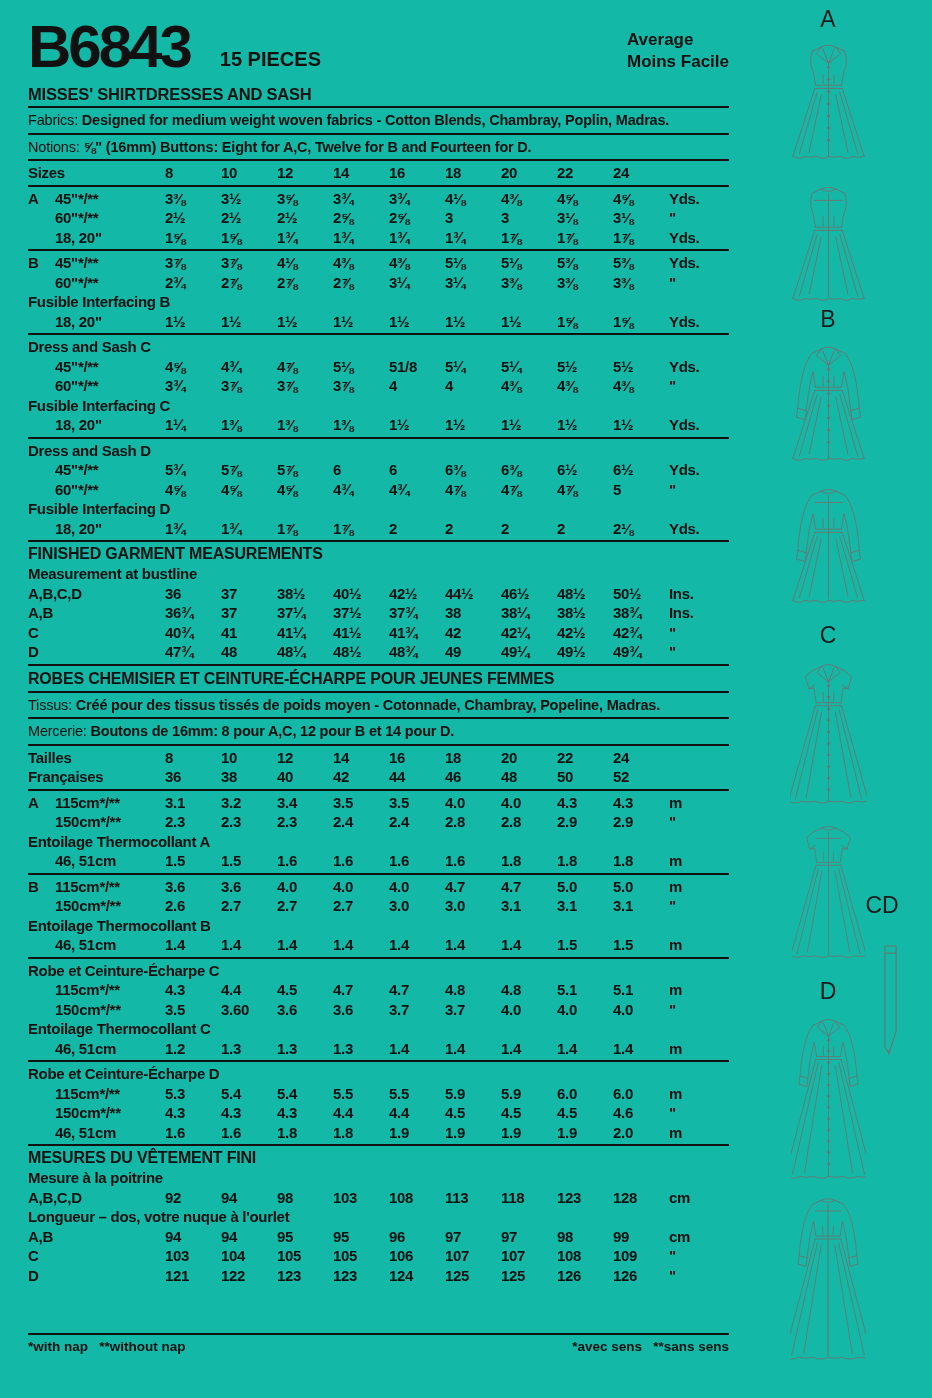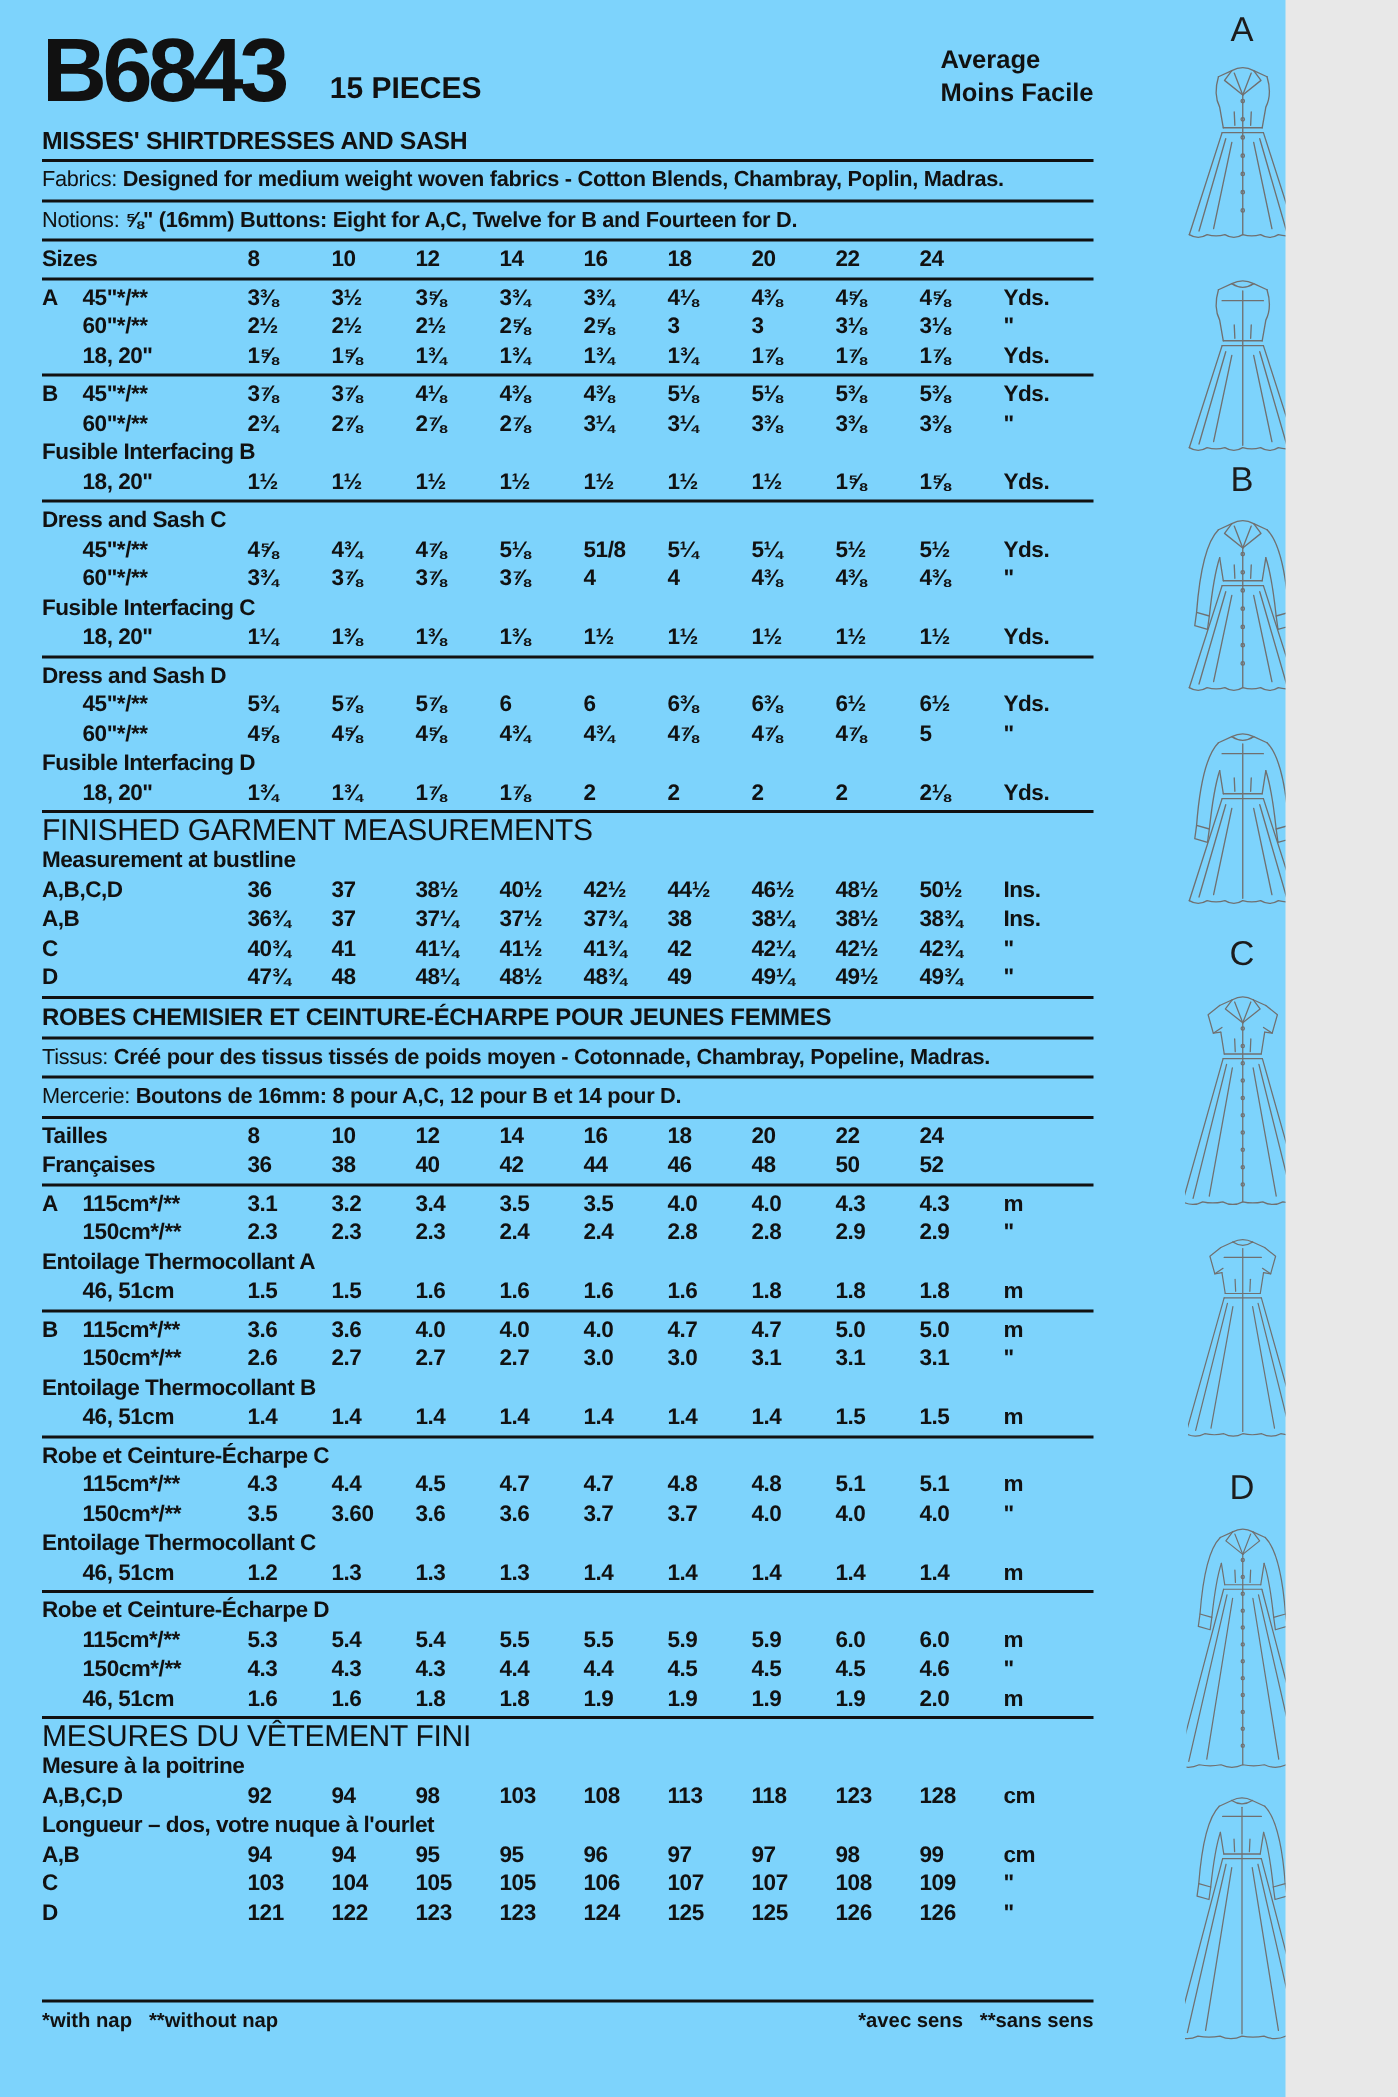--- a/index.html
+++ b/index.html
@@ -1,38 +1,38 @@
 <!DOCTYPE html>
 <html><head>
 <meta charset="utf-8">
 <style>
   html,body{margin:0;padding:0;background:#e8e8e8;}
-  .page{position:relative;width:824px;height:1398px;background:#7dd3fc;overflow:hidden;
-        font-family:"Liberation Sans",sans-serif;color:#111;padding-left:33px;}
+  .page{position:relative;width:932px;height:1398px;background:#14b8a6;overflow:hidden;
+        font-family:"Liberation Sans",sans-serif;color:#111;}
   .main{position:absolute;left:28px;top:0;width:701px;}
   
   .hdr{position:relative;display:flex;align-items:flex-end;margin-top:14px;height:60px;}
   .code{font-size:60px;font-weight:800;letter-spacing:-3px;line-height:0.88;}
   .pieces{font-size:20px;font-weight:700;margin-left:30px;padding-bottom:3px;}
   .diff{position:absolute;right:0;bottom:1px;font-size:17px;font-weight:800;line-height:1.3;}
   .title{font-size:16.5px;font-weight:800;margin-top:11px;line-height:19px;letter-spacing:-0.2px;}
   
   .hrule{border-top:2.2px solid #111;margin:2px 0 2px 0;}
   
   .infoline{line-height:20.5px;font-size:14.5px;font-weight:600;letter-spacing:-0.2px;white-space:nowrap;}
   .il-label{font-weight:400;margin-top:25px;}
   
   .row{display:grid;grid-template-columns:27px 110px repeat(9,56px) 1fr;
        line-height:19.5px;font-size:15px;font-weight:700;letter-spacing:-0.3px;white-space:nowrap;align-items:baseline;}
   .lc{grid-column:auto;}
   .span2{grid-column:1/3;}
   .val{text-align:left;}
   .unit{text-align:left;}
   .head,.subhead{line-height:19.5px;font-size:15px;font-weight:800;letter-spacing:-0.3px;}
-  .bighead{line-height:20px;font-size:20px;font-weight:400;letter-spacing:-0.2px;}
+  .bighead{line-height:20px;font-size:16px;font-weight:700;letter-spacing:-0.2px;}
   .frtitle{line-height:21px;font-size:16px;font-weight:800;letter-spacing:-0.2px;}
   
   .fnrule{position:absolute;left:28px;top:1333px;width:701px;border-top:2.4px solid #111;}
   .fnote{position:absolute;left:28px;top:1339px;width:701px;display:flex;justify-content:space-between;
          font-size:13.5px;font-weight:700;white-space:pre;}
   
   .figures{position:absolute;left:770px;top:0;width:162px;height:1398px;}
   .fig{position:absolute;}
   .fig svg{display:block;}
   .fig-label{position:absolute;transform:translateX(-50%);font-size:23px;font-weight:400;color:#1c1c1c;
@@ -769,21 +769,21 @@
           <path d="M36,67 L7,183"></path>
           <path d="M64,67 L93,183"></path>
           <path d="M43,45 L43.5,56"></path>
           <path d="M57,45 L56.5,56"></path>
           <path d="M30,16 L20,24 L24.5,40 L31,39"></path>
           <path d="M24.5,40 L32,35"></path>
           <path d="M70,16 L80,24 L75.5,40 L69,39"></path>
           <path d="M75.5,40 L68,35"></path>
         </svg>
       </div>
-      <div class="fig-label" style="left: 112px; top: 892px; margin-left: 32px;">CD</div>
+      <div class="fig-label" style="left: 112px; top: 892px;">CD</div>
       <div class="fig" style="left: 109px; top: 944px;">
         <svg width="22" height="120" viewBox="0 0 20 118" fill="none" stroke="#707070" stroke-width="1" stroke-linejoin="round">
           <path d="M5,2 L16,2 L16,86 L9,108 L5,101 Z"></path>
           <path d="M5,9 L16,9"></path>
           <path d="M9,108 L9,104"></path>
         </svg>
       </div>
       <div class="fig-label" style="left: 58px; top: 978px;">D</div>
       <div class="fig" style="left: 20.5px; top: 1013px;">
         <svg width="75" height="174" viewBox="0 0 100 232" fill="none" stroke="#707070" stroke-width="1.1" stroke-linejoin="round" stroke-linecap="round">

